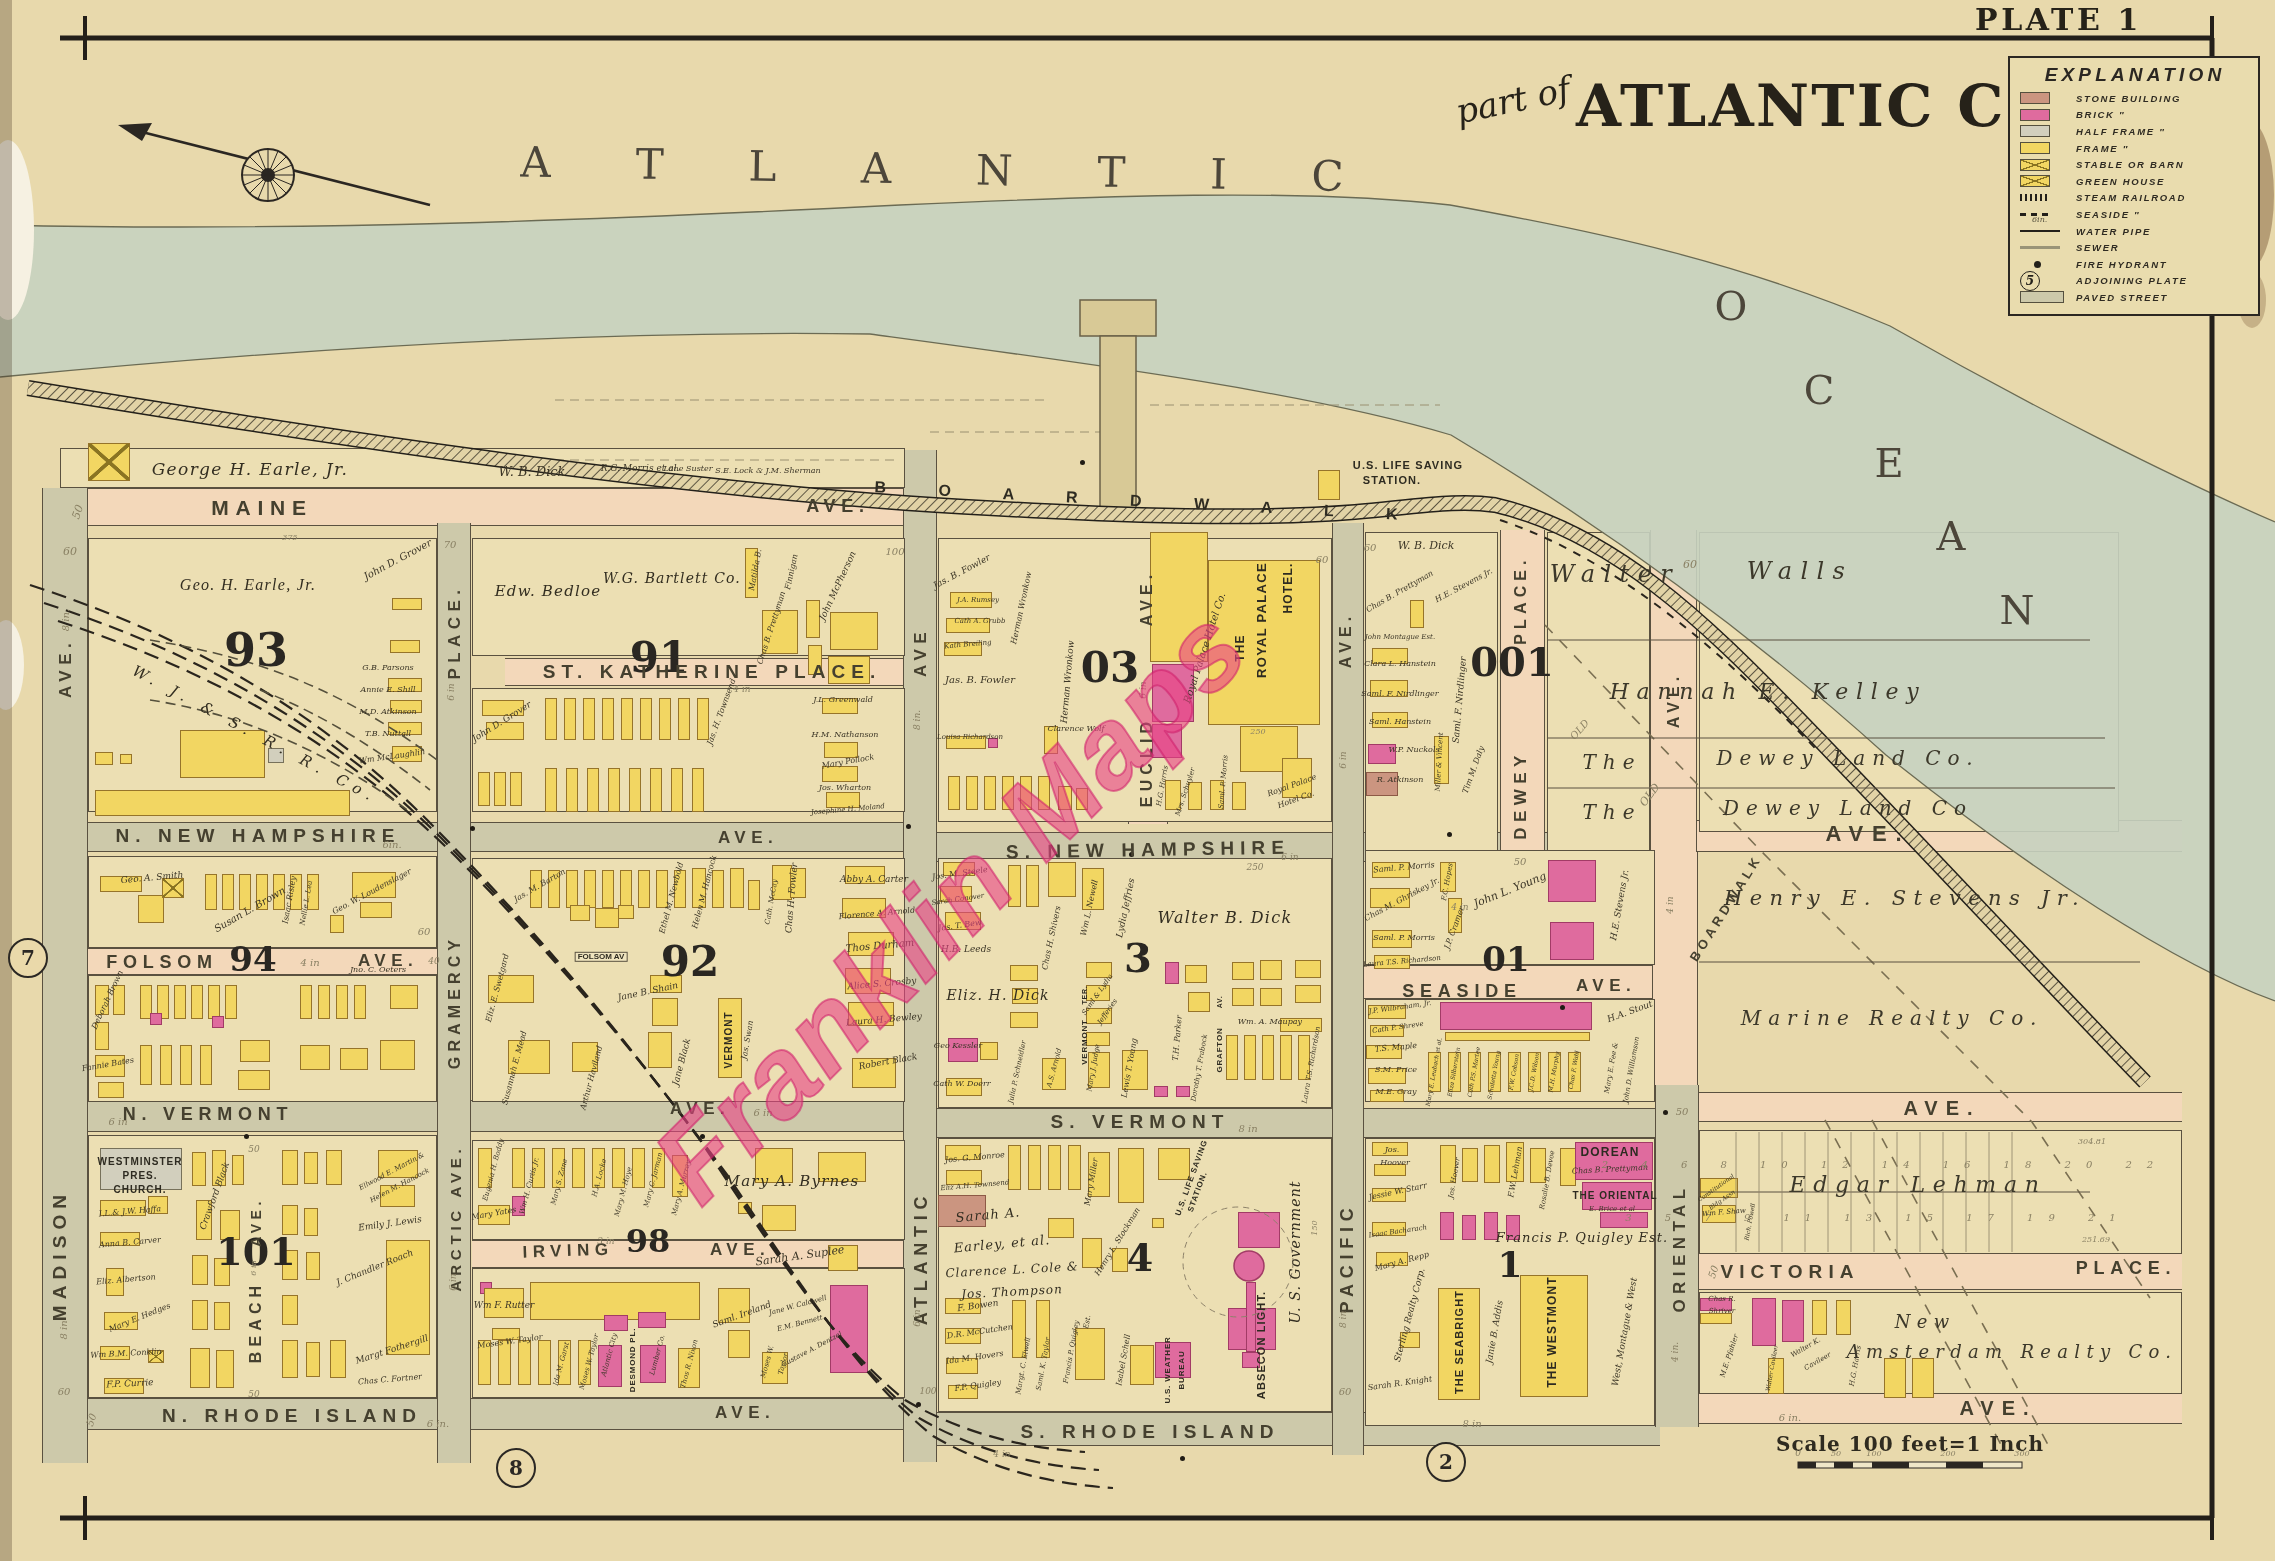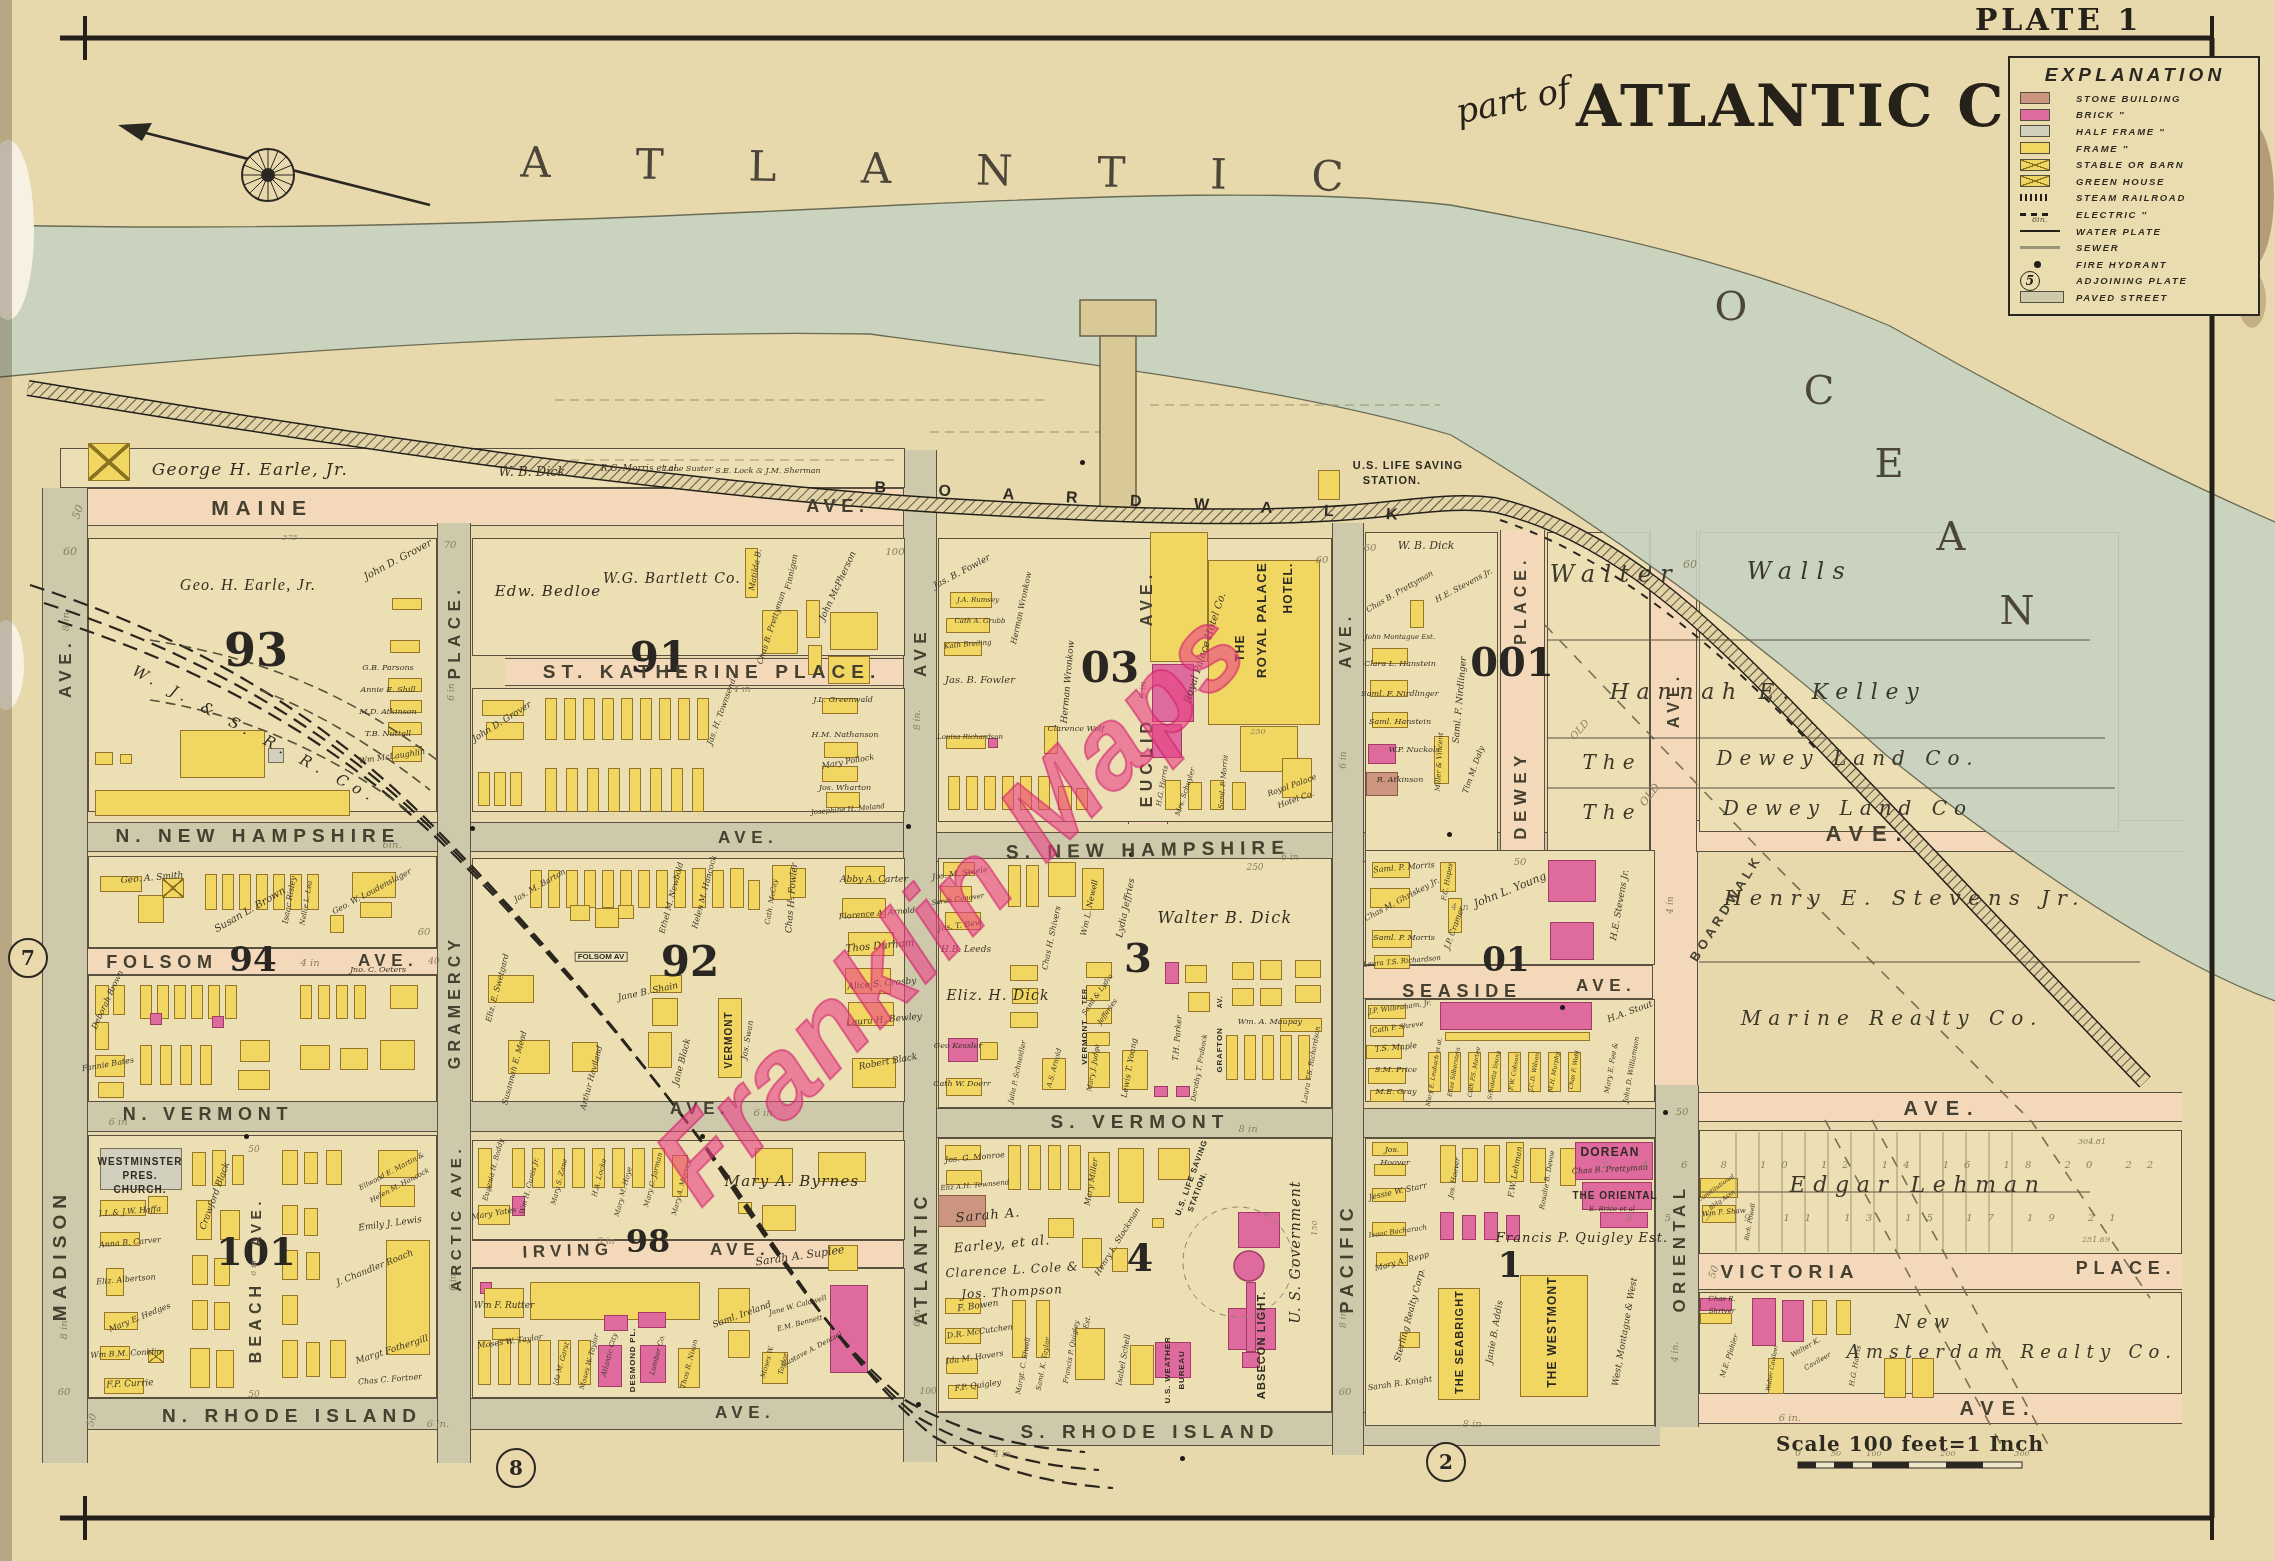--- a/index.html
+++ b/index.html
@@ -995,28 +995,28 @@
         <div class="lrow">
           <div class="sym sym-rail">
             <div class="sb"></div>
           </div>
           <div class="ltext">STEAM RAILROAD</div>
         </div>
         <div class="lrow">
           <div class="sym sym-electric">
             <div class="sb"></div>
           </div>
-          <div class="ltext">ELECTRIC  ″</div>
+          <div class="ltext">SEASIDE  ″</div>
         </div>
         <div class="lrow">
           <div class="sym sym-water">
             <div class="sb"></div>
             <div class="symg">6in.</div>
           </div>
-          <div class="ltext">WATER PLATE</div>
+          <div class="ltext">WATER PIPE</div>
         </div>
         <div class="lrow">
           <div class="sym sym-sewer">
             <div class="sb"></div>
           </div>
           <div class="ltext">SEWER</div>
         </div>
         <div class="lrow">
           <div class="sym sym-hydrant">
             <div class="sb"></div>

